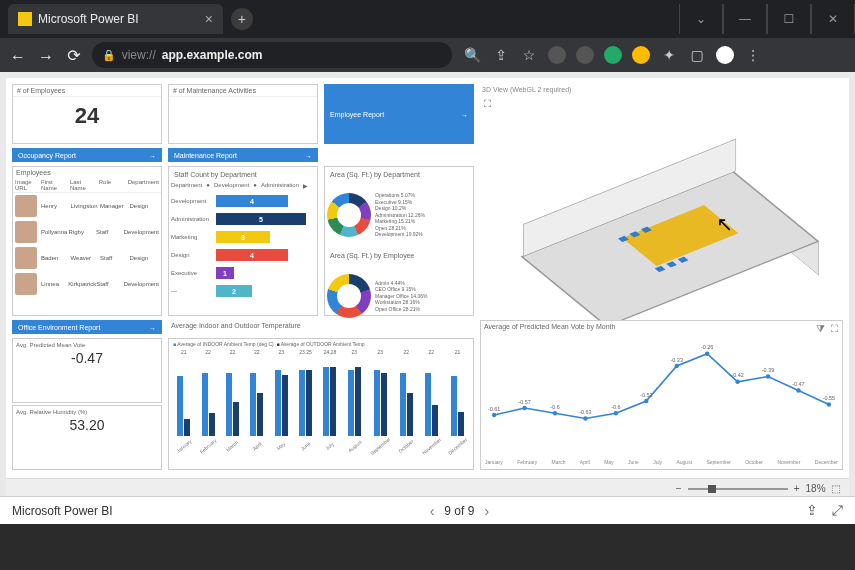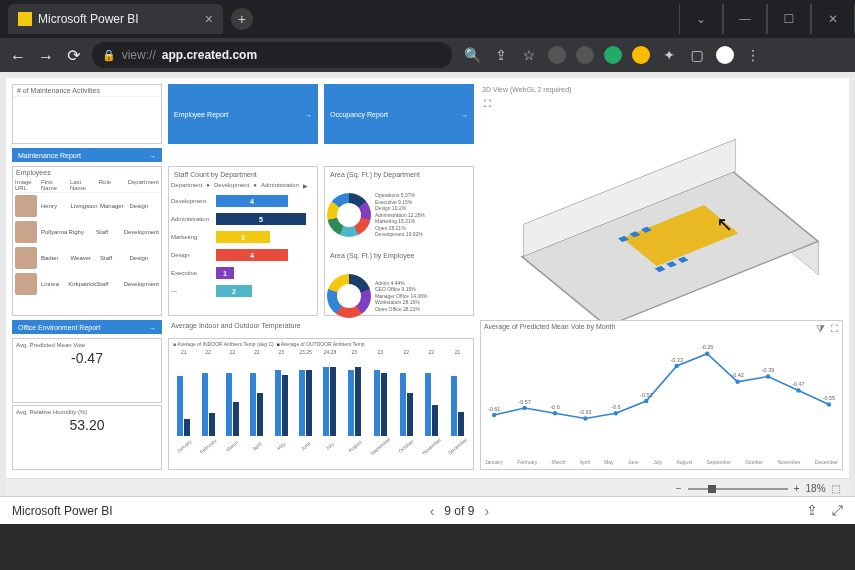--- a/index.html
+++ b/index.html
@@ -109,40 +109,44 @@
   </div>
 </div>
 
 <div class="toolbar">
   <div class="navbtn">←</div>
   <div class="navbtn">→</div>
   <div class="navbtn">⟳</div>
   <div class="addr">
     <span class="lock">🔒</span>
     <span style="color:#888">view://</span>
-      <b style="color:#eee">app.created.com</b>
+      <b style="color:#eee">app.example.com</b>
   </div>
   <div class="toolicons">
     <div>🔍</div>
     <div>⇪</div>
     <div>☆</div>
     <div class="ext"></div>
     <div class="ext"></div>
     <div class="ext" style="background:#2a6;"></div>
     <div class="ext" style="background:#fb0;"></div>
     <div>✦</div>
     <div>▢</div>
     <div class="avatar-small"></div>
     <div>⋮</div>
   </div>
 </div>
 
 <div class="report">
   <div class="dashboard">
 
+    <div class="card kpi">
+      <div class="kpi-label"># of Employees</div>
+      <div class="kpi-val">24</div>
+    </div>
     <div class="card kpi">
       <div class="kpi-label"># of Maintenance Activities</div>
     </div>
 
     <div class="threeD">
       <div class="hdr">3D View (WebGL 2 required)</div>
       <div class="expand-icon">⛶</div>
       <div class="iso">
         <div class="room">
           <div class="wall-n"></div>

